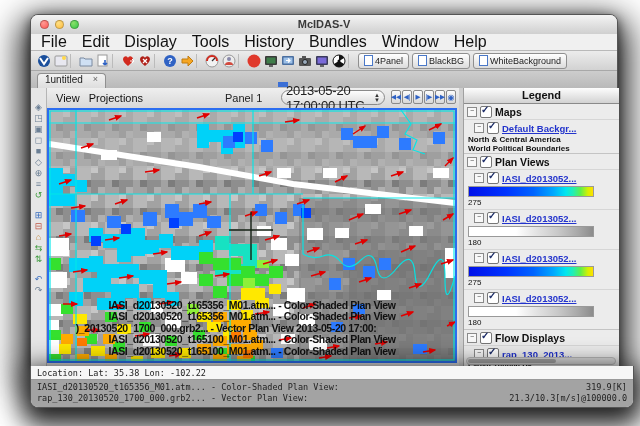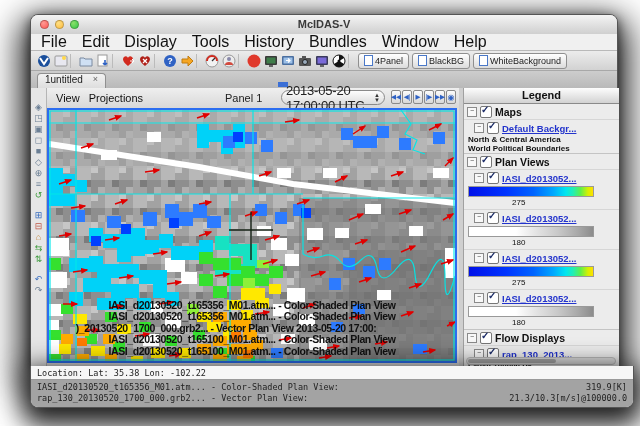--- a/index.html
+++ b/index.html
@@ -83,21 +83,21 @@
   .lg-row.indent{padding-left:10px;border-top:1px solid #d6d6d6;}
   .expander{width:8px;height:8px;border:1px solid #8a8a8a;background:#f8f8f8;font-size:7px;line-height:6px;text-align:center;color:#444;flex:0 0 auto;}
   .checkbox{width:10px;height:10px;border:1px solid #777;background:#fff;border-radius:2px;flex:0 0 auto;position:relative;}
   .checkbox:after{content:"✓";position:absolute;left:0px;top:-3px;font-size:10px;font-weight:bold;color:#1a2a66;}
   .lg-group{font-size:10.5px;font-weight:bold;color:#111;}
   .lg-link{font-size:9.5px;font-weight:bold;color:#2233cc;text-decoration:underline;}
   .lg-desc{font-size:8px;font-weight:bold;color:#111;line-height:9px;padding-left:4px;}
   .cbar{width:126px;height:11px;margin:1px 0 0 4px;border:1px solid #999;box-sizing:border-box;}
   .bar-rainbow{background:linear-gradient(90deg,#0010e8 0%,#0034ff 30%,#0064ff 52%,#00a8ff 68%,#00e6f0 78%,#22efb4 84%,#5ff04a 90%,#d8f000 96%,#ffe000 100%);}
   .bar-gray{background:linear-gradient(90deg,#ffffff 0%,#ffffff 38%,#e2e2e2 55%,#c8c8c8 72%,#a8a8a8 88%,#8c8c8c 100%);}
-  .cbar-val{font-size:8px;color:#111;padding:1px 0 2px 4px;margin-left:44px;}
+  .cbar-val{font-size:8px;color:#111;padding:1px 0 2px 4px;}
   .lg-meta{font-size:8px;font-weight:bold;color:#111;padding:1px 0 0 4px;display:flex;align-items:center;gap:3px;}
   .color-swatch{width:15px;height:9px;display:inline-block;border:1px solid #888;}
   #legend-hscroll{position:absolute;left:2px;bottom:2px;width:150px;height:8px;background:#dedede;border:1px solid #bbb;border-radius:4px;box-sizing:border-box;}
   #legend-hscroll .thumb{position:absolute;left:1px;top:1px;width:88px;height:4px;background:#a8a8a8;border-radius:3px;}
 
   
   #location-bar{position:absolute;left:0;top:0;width:100%;height:14px;border-bottom:1px solid #9a9a9a;
     background:#f6f6f6;font-family:"DejaVu Sans Mono",monospace;font-size:8.5px;color:#222;
     display:flex;align-items:center;padding-left:6px;box-sizing:border-box;border-radius:0;}
   #readout{position:absolute;left:0;top:14px;width:100%;height:27px;background:#a3a3a3;border-radius:0 0 7px 7px;

